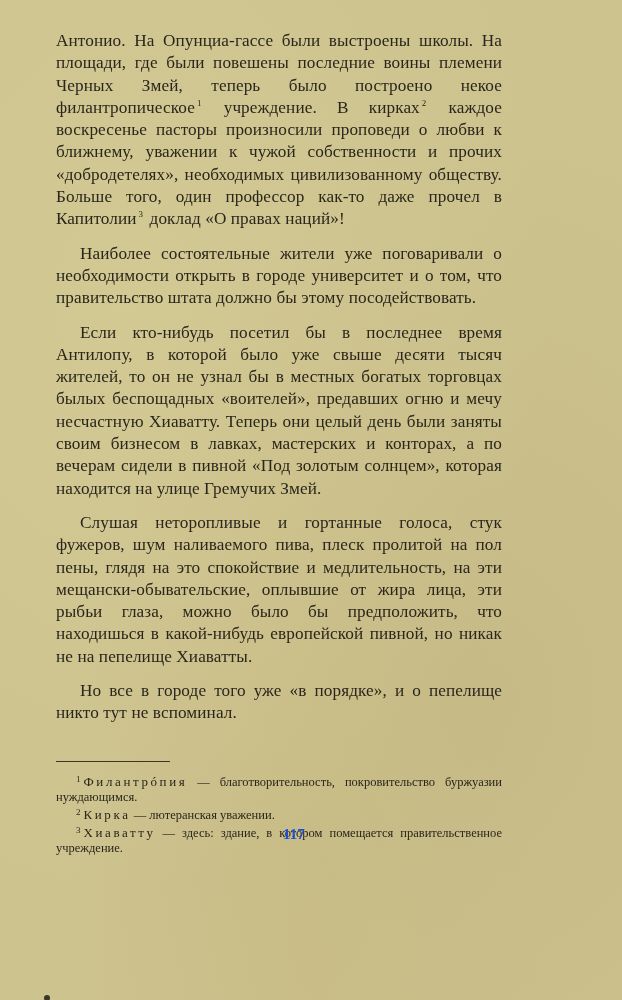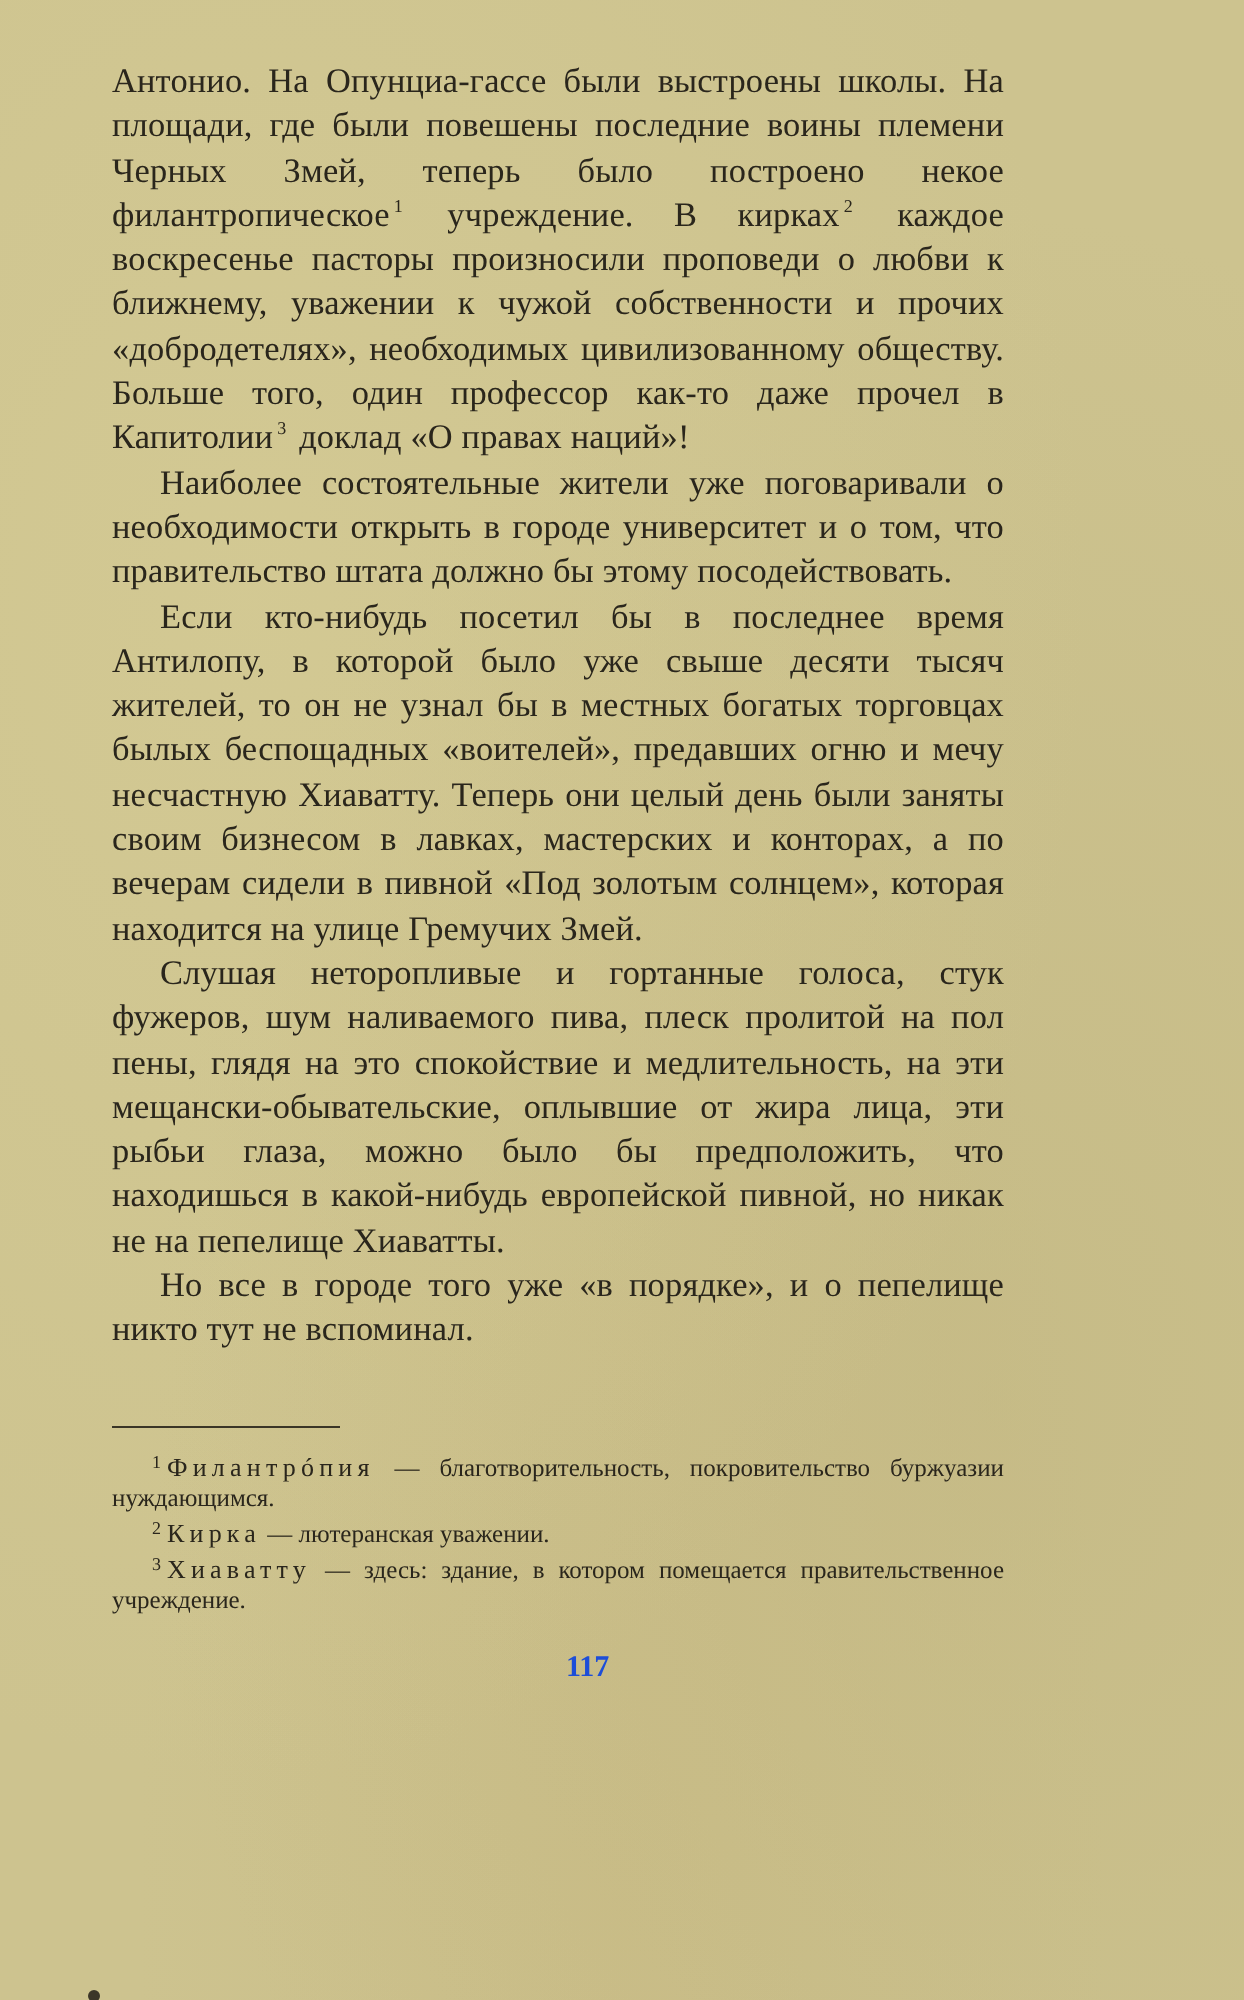--- a/index.html
+++ b/index.html
@@ -18,21 +18,21 @@
     position: absolute; left: 56px; top: 30px; width: 446px;
   }
   .body-text {
     font-size: 17.2px;
     line-height: 22.3px;
     text-align: justify;
     letter-spacing: 0.1px;
   }
   .body-text p { margin: 0; text-indent: 0; }
   .body-text p.indent { text-indent: 24px; }
-  .body-text p + p { margin-top: 0; }
+  .body-text p + p { margin-top: 12px; }
   sup.fn { font-size: 9px; vertical-align: 7px; line-height: 0; margin: 0 2px; }
   .rule {
     width: 114px; height: 0; border-top: 1.3px solid #3a3526;
     margin-top: 36px; margin-bottom: 10px;
   }
   .footnotes {
     font-size: 12.5px; line-height: 15px; text-align: justify;
   }
   .footnotes p { margin: 0; }
   .footnotes p.indent { text-indent: 20px; }

